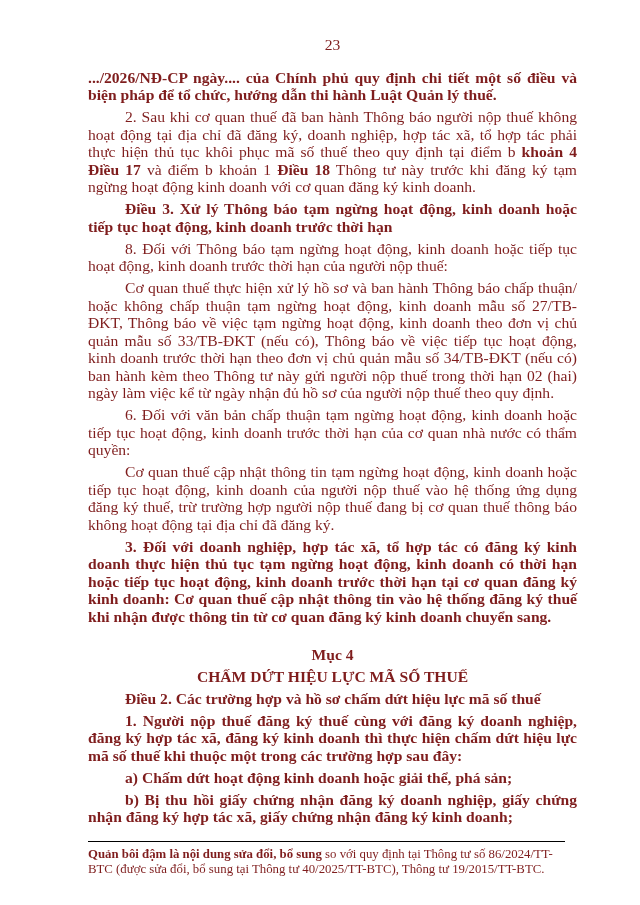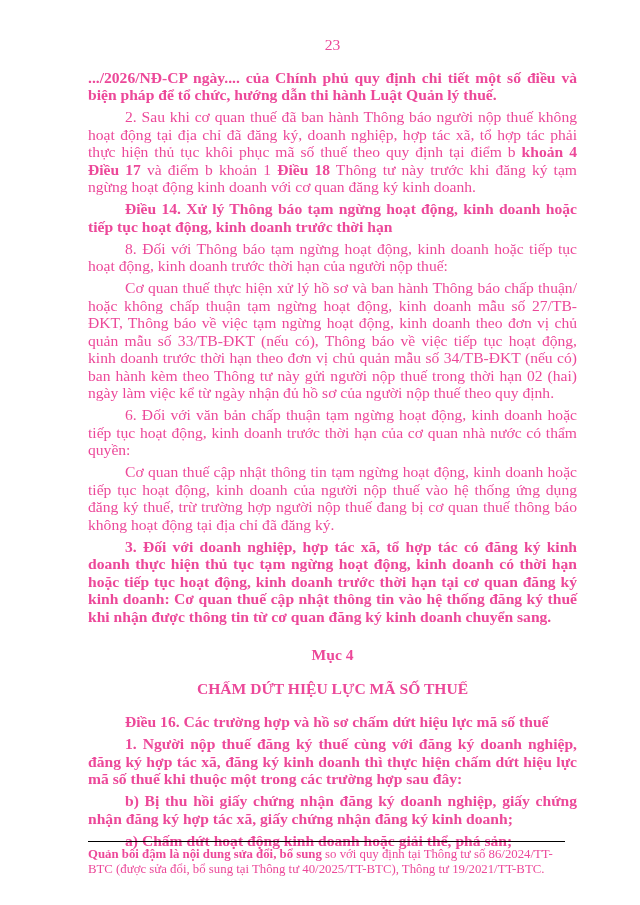--- a/index.html
+++ b/index.html
@@ -1,21 +1,21 @@
 <!DOCTYPE html>
 <html lang="vi"><head>
 <meta charset="utf-8">
 <style>
   html, body { margin: 0; padding: 0; background: #ffffff; }
   .page {
     position: relative;
     width: 640px;
     height: 905px;
     background: #ffffff;
-    color: #ec4899;
+    color: #7f1d1d;
     font-family: "Liberation Serif", "DejaVu Serif", serif;
     font-size: 15.6px;
     line-height: 17.5px;
     box-sizing: border-box;
     padding: 36px 63px 0 88px;
     overflow: hidden;
   }
   .page-number {
     text-align: center;
     margin: 0 0 15px 0;
@@ -25,21 +25,21 @@
     text-align: justify;
     text-justify: inter-word;
   }
   .para.indent { text-indent: 37px; }
   .seg-bold { font-weight: bold; margin-top: 16px; }
   .section-head {
     text-align: center;
     font-weight: bold;
     margin: 21px 0 4.5px 0;
   }
-  .section-head .line { margin: 16px; }
+  .section-head .line { margin: 4px; }
   .footnote {
     position: absolute;
     left: 88px;
     top: 841px;
     width: 477px;
     border-top: 1.5px solid #000000;
     padding-top: 5px;
     font-size: 12.8px;
     line-height: 15.3px;
     text-align: left;
@@ -48,32 +48,32 @@
 </style>
 </head>
 <body>
 
 <div class="page">
   <div class="page-number">23</div>
 
   <div class="body-flow" id="body-flow">
       <p class="para"><span class="seg-bold">.../2026/NĐ-CP ngày.... của Chính phủ quy định chi tiết một số điều và biện pháp để tổ chức, hướng dẫn thi hành Luật Quản lý thuế.</span></p>
       <p class="para indent"><span>2. Sau khi cơ quan thuế đã ban hành Thông báo người nộp thuế không hoạt động tại địa chỉ đã đăng ký, doanh nghiệp, hợp tác xã, tổ hợp tác phải thực hiện thủ tục khôi phục mã số thuế theo quy định tại điểm b </span><span class="seg-bold">khoản 4 Điều 17</span><span> và điểm b khoản 1 </span><span class="seg-bold">Điều 18</span><span> Thông tư này trước khi đăng ký tạm ngừng hoạt động kinh doanh với cơ quan đăng ký kinh doanh.</span></p>
-      <p class="para indent"><span class="seg-bold">Điều 14. Xử lý Thông báo tạm ngừng hoạt động, kinh doanh hoặc tiếp tục hoạt động, kinh doanh trước thời hạn</span></p>
+      <p class="para indent"><span class="seg-bold">Điều 3. Xử lý Thông báo tạm ngừng hoạt động, kinh doanh hoặc tiếp tục hoạt động, kinh doanh trước thời hạn</span></p>
       <p class="para indent"><span>8. Đối với Thông báo tạm ngừng hoạt động, kinh doanh hoặc tiếp tục hoạt động, kinh doanh trước thời hạn của người nộp thuế:</span></p>
       <p class="para indent"><span>Cơ quan thuế thực hiện xử lý hồ sơ và ban hành Thông báo chấp thuận/ hoặc không chấp thuận tạm ngừng hoạt động, kinh doanh mẫu số 27/TB-ĐKT, Thông báo về việc tạm ngừng hoạt động, kinh doanh theo đơn vị chủ quản mẫu số 33/TB-ĐKT (nếu có), Thông báo về việc tiếp tục hoạt động, kinh doanh trước thời hạn theo đơn vị chủ quản mẫu số 34/TB-ĐKT (nếu có) ban hành kèm theo Thông tư này gửi người nộp thuế trong thời hạn 02 (hai) ngày làm việc kể từ ngày nhận đủ hồ sơ của người nộp thuế theo quy định.</span></p>
       <p class="para indent"><span>6. Đối với văn bản chấp thuận tạm ngừng hoạt động, kinh doanh hoặc tiếp tục hoạt động, kinh doanh trước thời hạn của cơ quan nhà nước có thẩm quyền:</span></p>
       <p class="para indent"><span>Cơ quan thuế cập nhật thông tin tạm ngừng hoạt động, kinh doanh hoặc tiếp tục hoạt động, kinh doanh của người nộp thuế vào hệ thống ứng dụng đăng ký thuế, trừ trường hợp người nộp thuế đang bị cơ quan thuế thông báo không hoạt động tại địa chỉ đã đăng ký.</span></p>
       <p class="para indent"><span class="seg-bold">3. Đối với doanh nghiệp, hợp tác xã, tổ hợp tác có đăng ký kinh doanh thực hiện thủ tục tạm ngừng hoạt động, kinh doanh có thời hạn hoặc tiếp tục hoạt động, kinh doanh trước thời hạn tại cơ quan đăng ký kinh doanh: Cơ quan thuế cập nhật thông tin vào hệ thống đăng ký thuế khi nhận được thông tin từ cơ quan đăng ký kinh doanh chuyển sang.</span></p>
       <div class="section-head">
         <div class="line">Mục 4</div>
         <div class="line">CHẤM DỨT HIỆU LỰC MÃ SỐ THUẾ</div>
       </div>
-      <p class="para indent"><span class="seg-bold">Điều 16. Các trường hợp và hồ sơ chấm dứt hiệu lực mã số thuế</span></p>
+      <p class="para indent"><span class="seg-bold">Điều 2. Các trường hợp và hồ sơ chấm dứt hiệu lực mã số thuế</span></p>
       <p class="para indent"><span class="seg-bold">1. Người nộp thuế đăng ký thuế cùng với đăng ký doanh nghiệp, đăng ký hợp tác xã, đăng ký kinh doanh thì thực hiện chấm dứt hiệu lực mã số thuế khi thuộc một trong các trường hợp sau đây:</span></p>
+      <p class="para indent"><span class="seg-bold">a) Chấm dứt hoạt động kinh doanh hoặc giải thể, phá sản;</span></p>
       <p class="para indent"><span class="seg-bold">b) Bị thu hồi giấy chứng nhận đăng ký doanh nghiệp, giấy chứng nhận đăng ký hợp tác xã, giấy chứng nhận đăng ký kinh doanh;</span></p>
-      <p class="para indent"><span class="seg-bold">a) Chấm dứt hoạt động kinh doanh hoặc giải thể, phá sản;</span></p>
     </div>
 
   <div class="footnote">
-    <span class="fn-bold">Quản bôi đậm là nội dung sửa đổi, bổ sung</span><span> so với quy định tại Thông tư số 86/2024/TT-BTC (được sửa đổi, bổ sung tại Thông tư 40/2025/TT-BTC), Thông tư 19/2021/TT-BTC.</span>
+    <span class="fn-bold">Quản bôi đậm là nội dung sửa đổi, bổ sung</span><span> so với quy định tại Thông tư số 86/2024/TT-BTC (được sửa đổi, bổ sung tại Thông tư 40/2025/TT-BTC), Thông tư 19/2015/TT-BTC.</span>
   </div>
 </div>
 
 </body></html>

